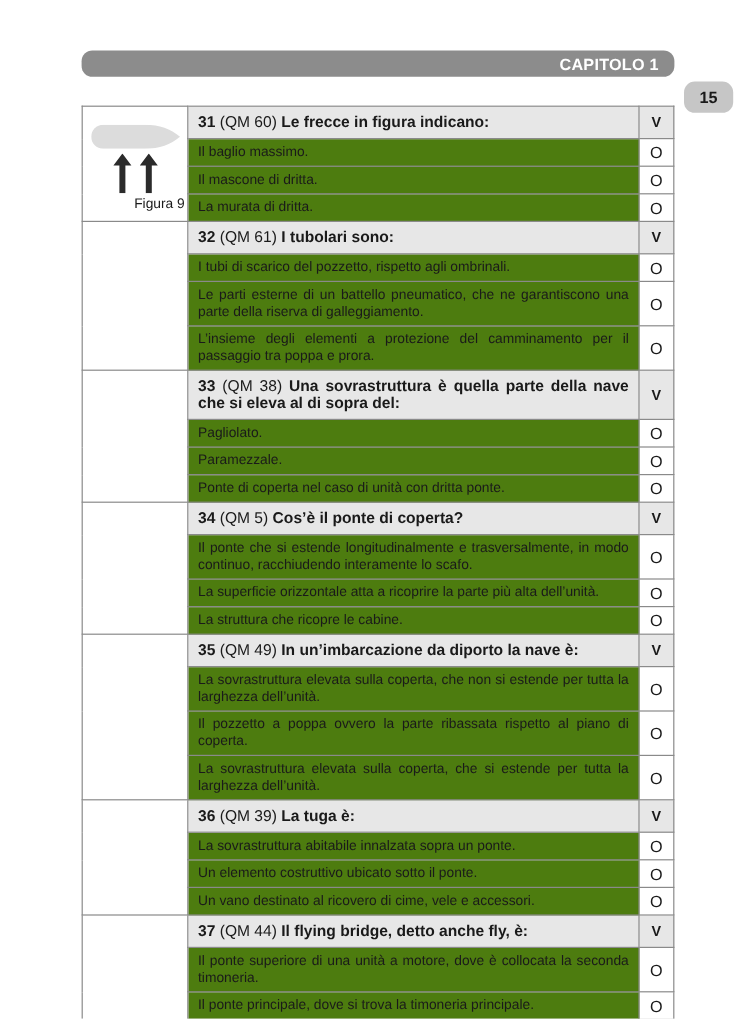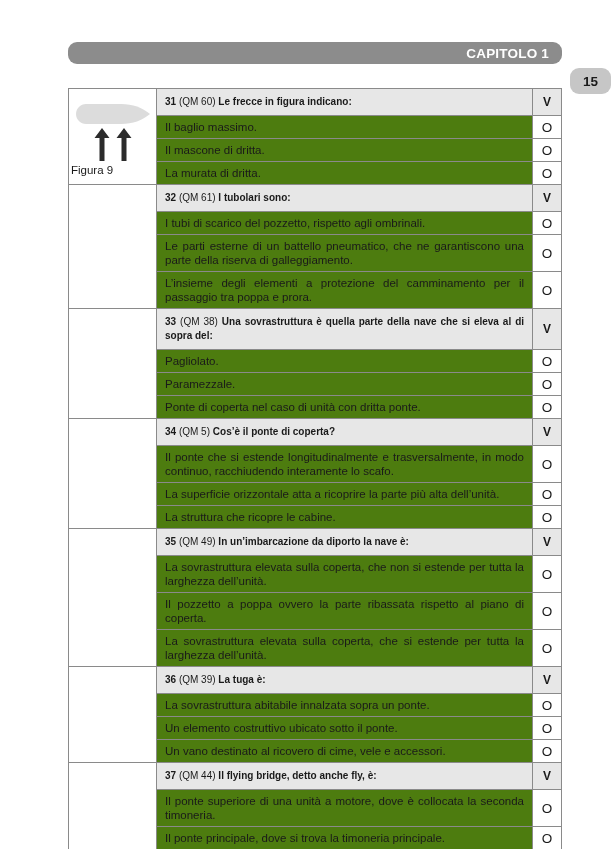--- a/index.html
+++ b/index.html
@@ -51,26 +51,26 @@
     border-collapse: collapse;
     table-layout: fixed;
   }
   table.quiz td {
     border: 1px solid #8a8a8a;
     vertical-align: middle;
   }
   td.figcell {
     width: 83px;
     vertical-align: top;
-    text-align: left;
+    text-align: right;
     padding: 6px 2px 2px 2px;
   }
   td.qhead {
     background: #e7e7e7;
-    font-size: 10px;
+    font-size: 13px;
     line-height: 14px;
     padding: 6px 8px;
     text-align: justify;
   }
   td.qhead .qcode { font-weight: normal; }
   td.qhead .qnum, td.qhead .qtext { font-weight: bold; }
   td.ans {
     background: #4d7c0f;
     font-size: 11.5px;
     line-height: 14px;

